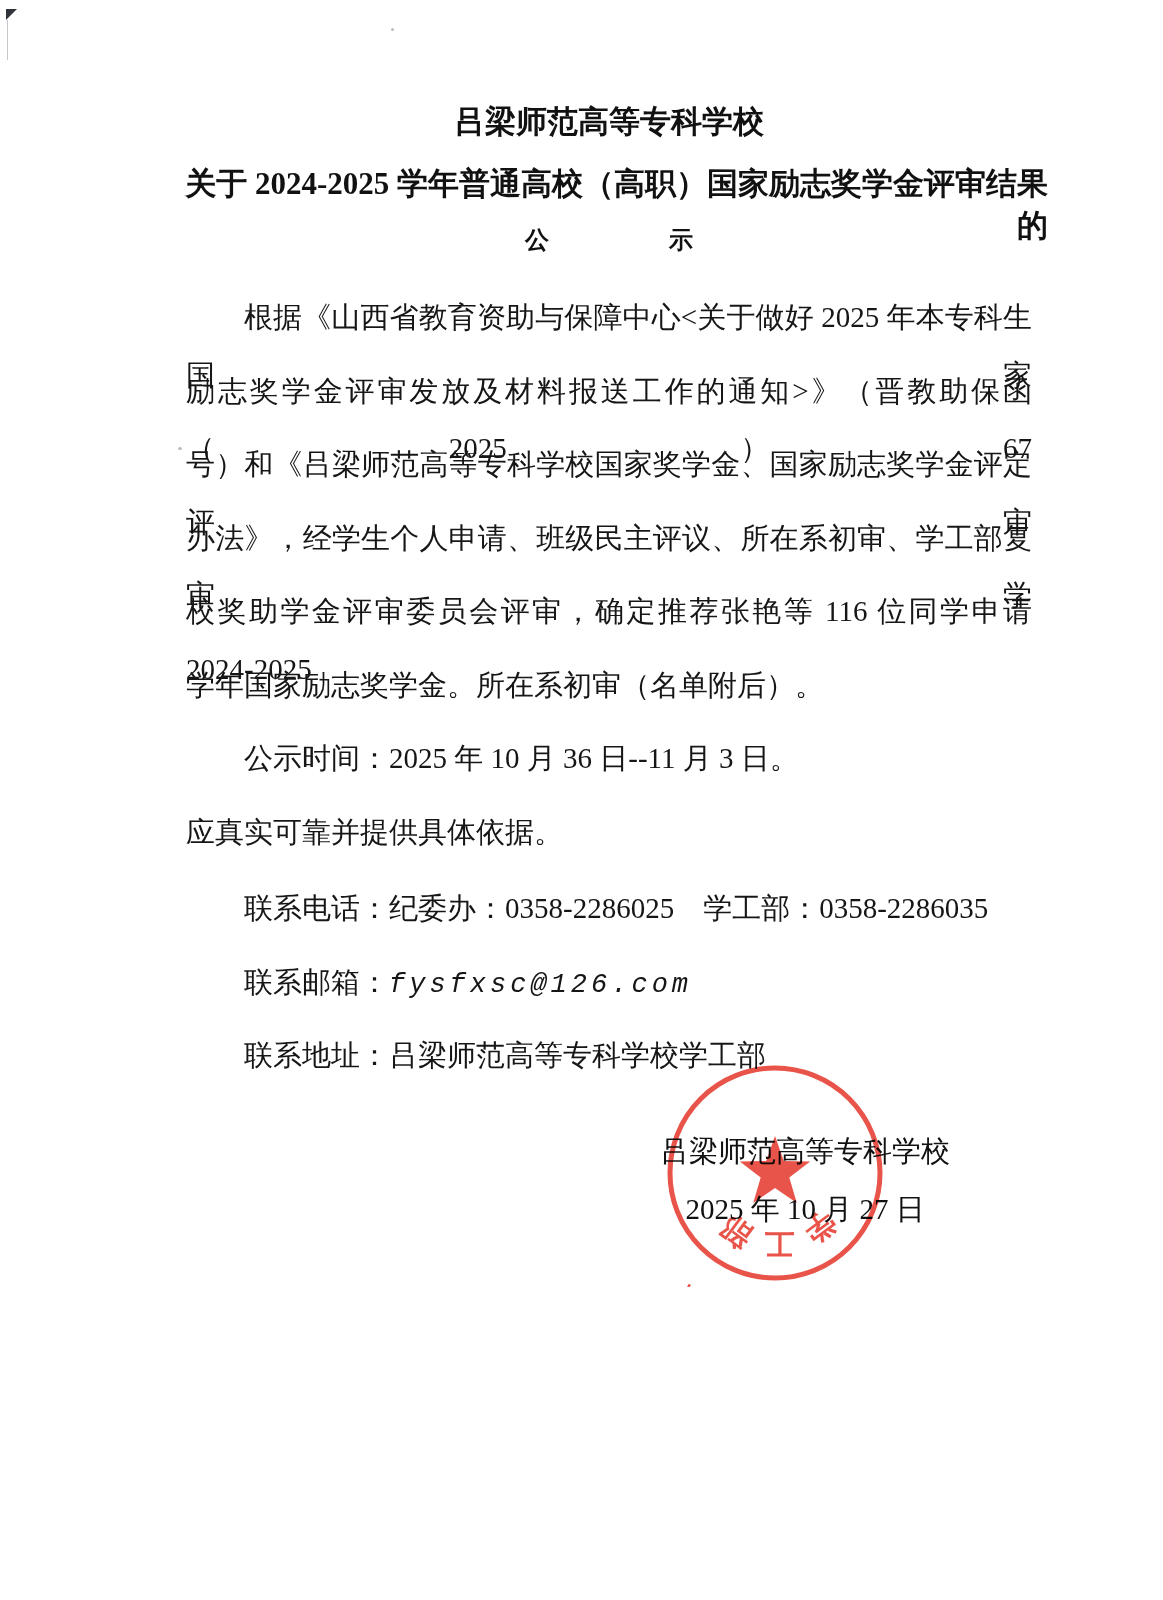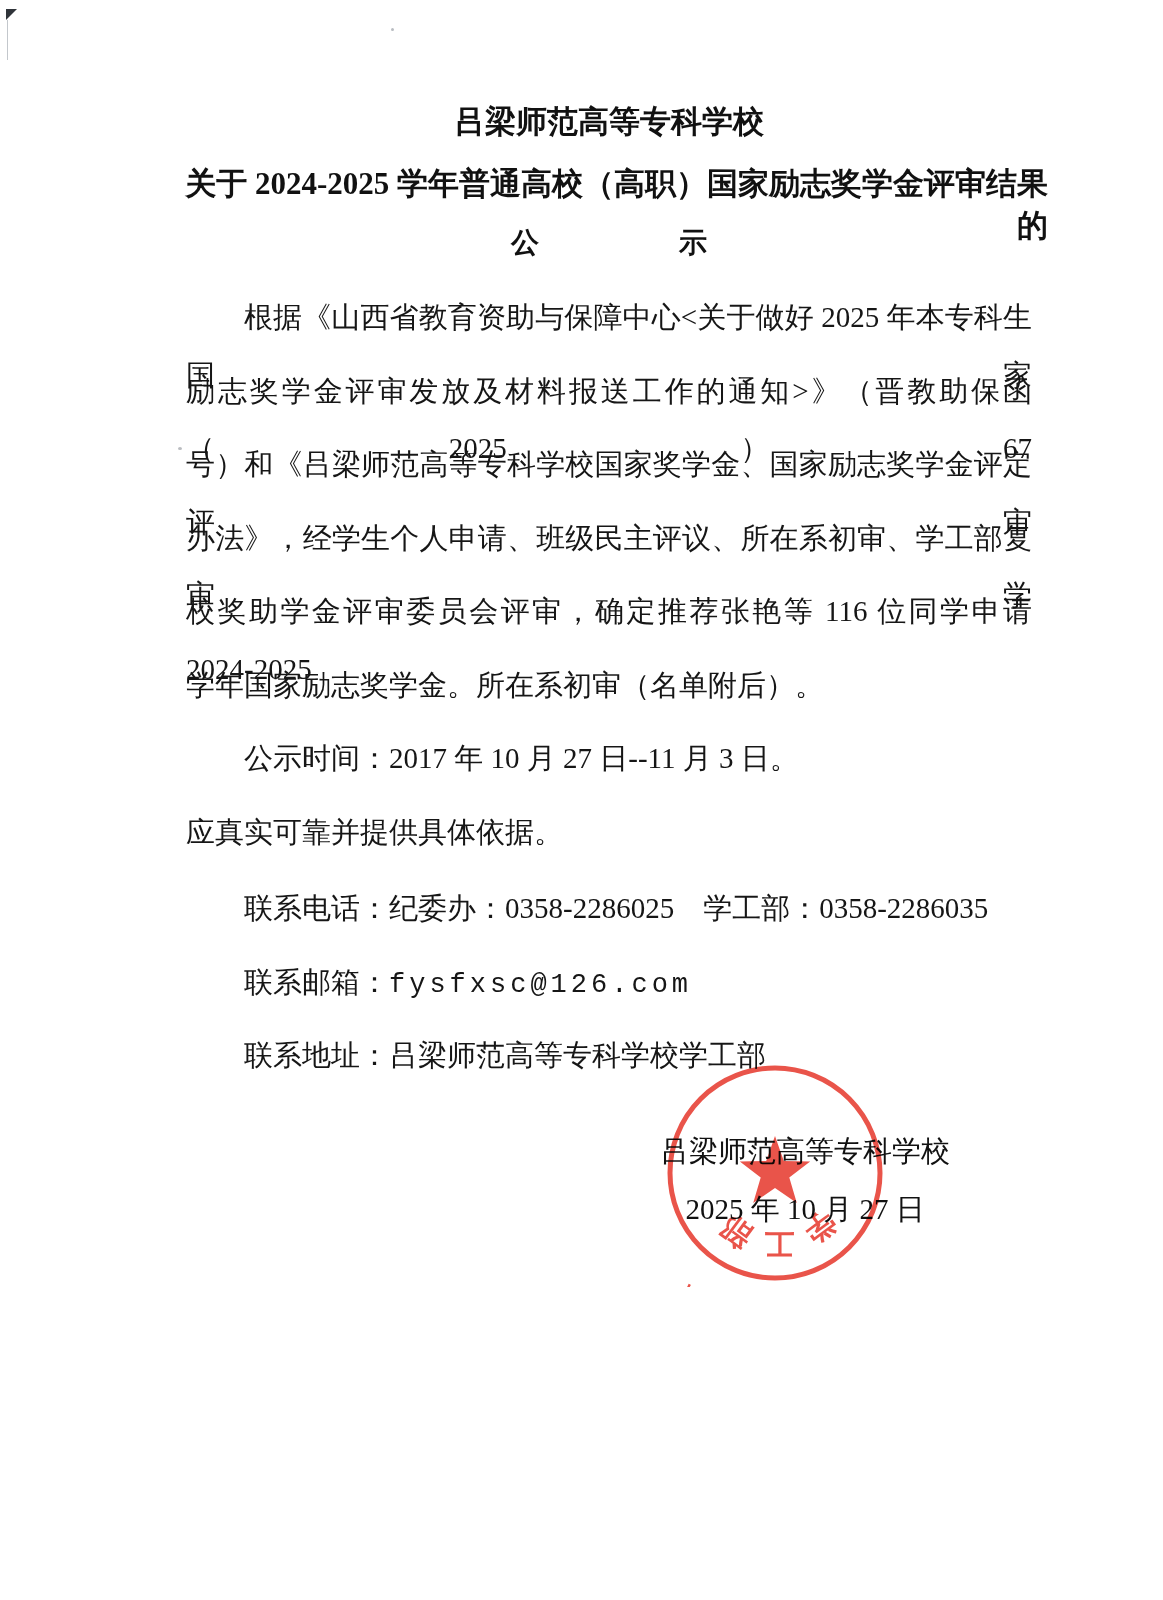--- a/index.html
+++ b/index.html
@@ -28,36 +28,36 @@
            background: #9aa0a6; border-radius: 50%; opacity: .7; }
   .dot-b { position: absolute; left: 178px; top: 447px; width: 4px; height: 3px;
            background: #8c9096; border-radius: 50%; opacity: .6; }
 
   .t1, .t2, .t3 {
     position: absolute; left: 170px; width: 878px;
     margin: 0; text-align: center; font-weight: bold; color: #111;
   }
   .t1 { top: 101px; font-size: 31px; }
   .t2 { top: 163px; font-size: 31px; text-align: right; }
-  .t3 { top: 224px; font-size: 28px; white-space: pre; }
+  .t3 { top: 224px; font-size: 24px; white-space: pre; }
 
   .body-block {
     position: absolute; left: 170px; top: 273px; width: 878px;
     font-size: 29px;
   }
   .line {
     margin: 16px; height: 57.5px; line-height: 57.5px;
     white-space: pre-wrap;
   }
   .indent { text-indent: 58px; }
   .fill { text-align: justify; text-align-last: justify; }
   .contacts { margin-top: 19px; }
   .email {
     font-family: "Liberation Mono", "DejaVu Sans Mono", monospace;
-    font-size: 27px; letter-spacing: 4px;
+    font-size: 27px; letter-spacing: 4px; font-style: italic;
   }
 
   .sig {
     position: absolute; left: 655px; top: 1122px; width: 300px;
     text-align: center; font-size: 29px; color: #111;
   }
   .sig-line { height: 58px; line-height: 58px; white-space: pre; }
 
   .seal {
     position: absolute; left: 661px; top: 1059px;
@@ -88,21 +88,21 @@
   <h2 class="t2">关于 2024-2025 学年普通高校（高职）国家励志奖学金评审结果的</h2>
   <h2 class="t3">公　　　　　示</h2>
 
   <div class="body-block">
     <p class="line indent fill">根据《山西省教育资助与保障中心&lt;关于做好 2025 年本专科生国家</p>
     <p class="line fill">励志奖学金评审发放及材料报送工作的通知&gt;》（晋教助保函（2025）67</p>
     <p class="line fill">号）和《吕梁师范高等专科学校国家奖学金、国家励志奖学金评定评审</p>
     <p class="line fill">办法》，经学生个人申请、班级民主评议、所在系初审、学工部复审、学</p>
     <p class="line fill">校奖助学金评审委员会评审，确定推荐张艳等 116 位同学申请 2024-2025</p>
     <p class="line">学年国家励志奖学金。所在系初审（名单附后）。</p>
-    <p class="line indent">公示时间：2017 年 10 月 27 日--11 月 3 日。</p>
+    <p class="line indent">公示时间：2025 年 10 月 36 日--11 月 3 日。</p>
     <p class="line">应真实可靠并提供具体依据。</p>
 
     <div class="contacts">
       <p class="line indent">联系电话：纪委办：0358-2286025    学工部：0358-2286035</p>
       <p class="line indent"><span>联系邮箱：</span><span class="email">fysfxsc@126.com</span></p>
       <p class="line indent">联系地址：吕梁师范高等专科学校学工部</p>
     </div>
   </div>
 
   <div class="sig">

